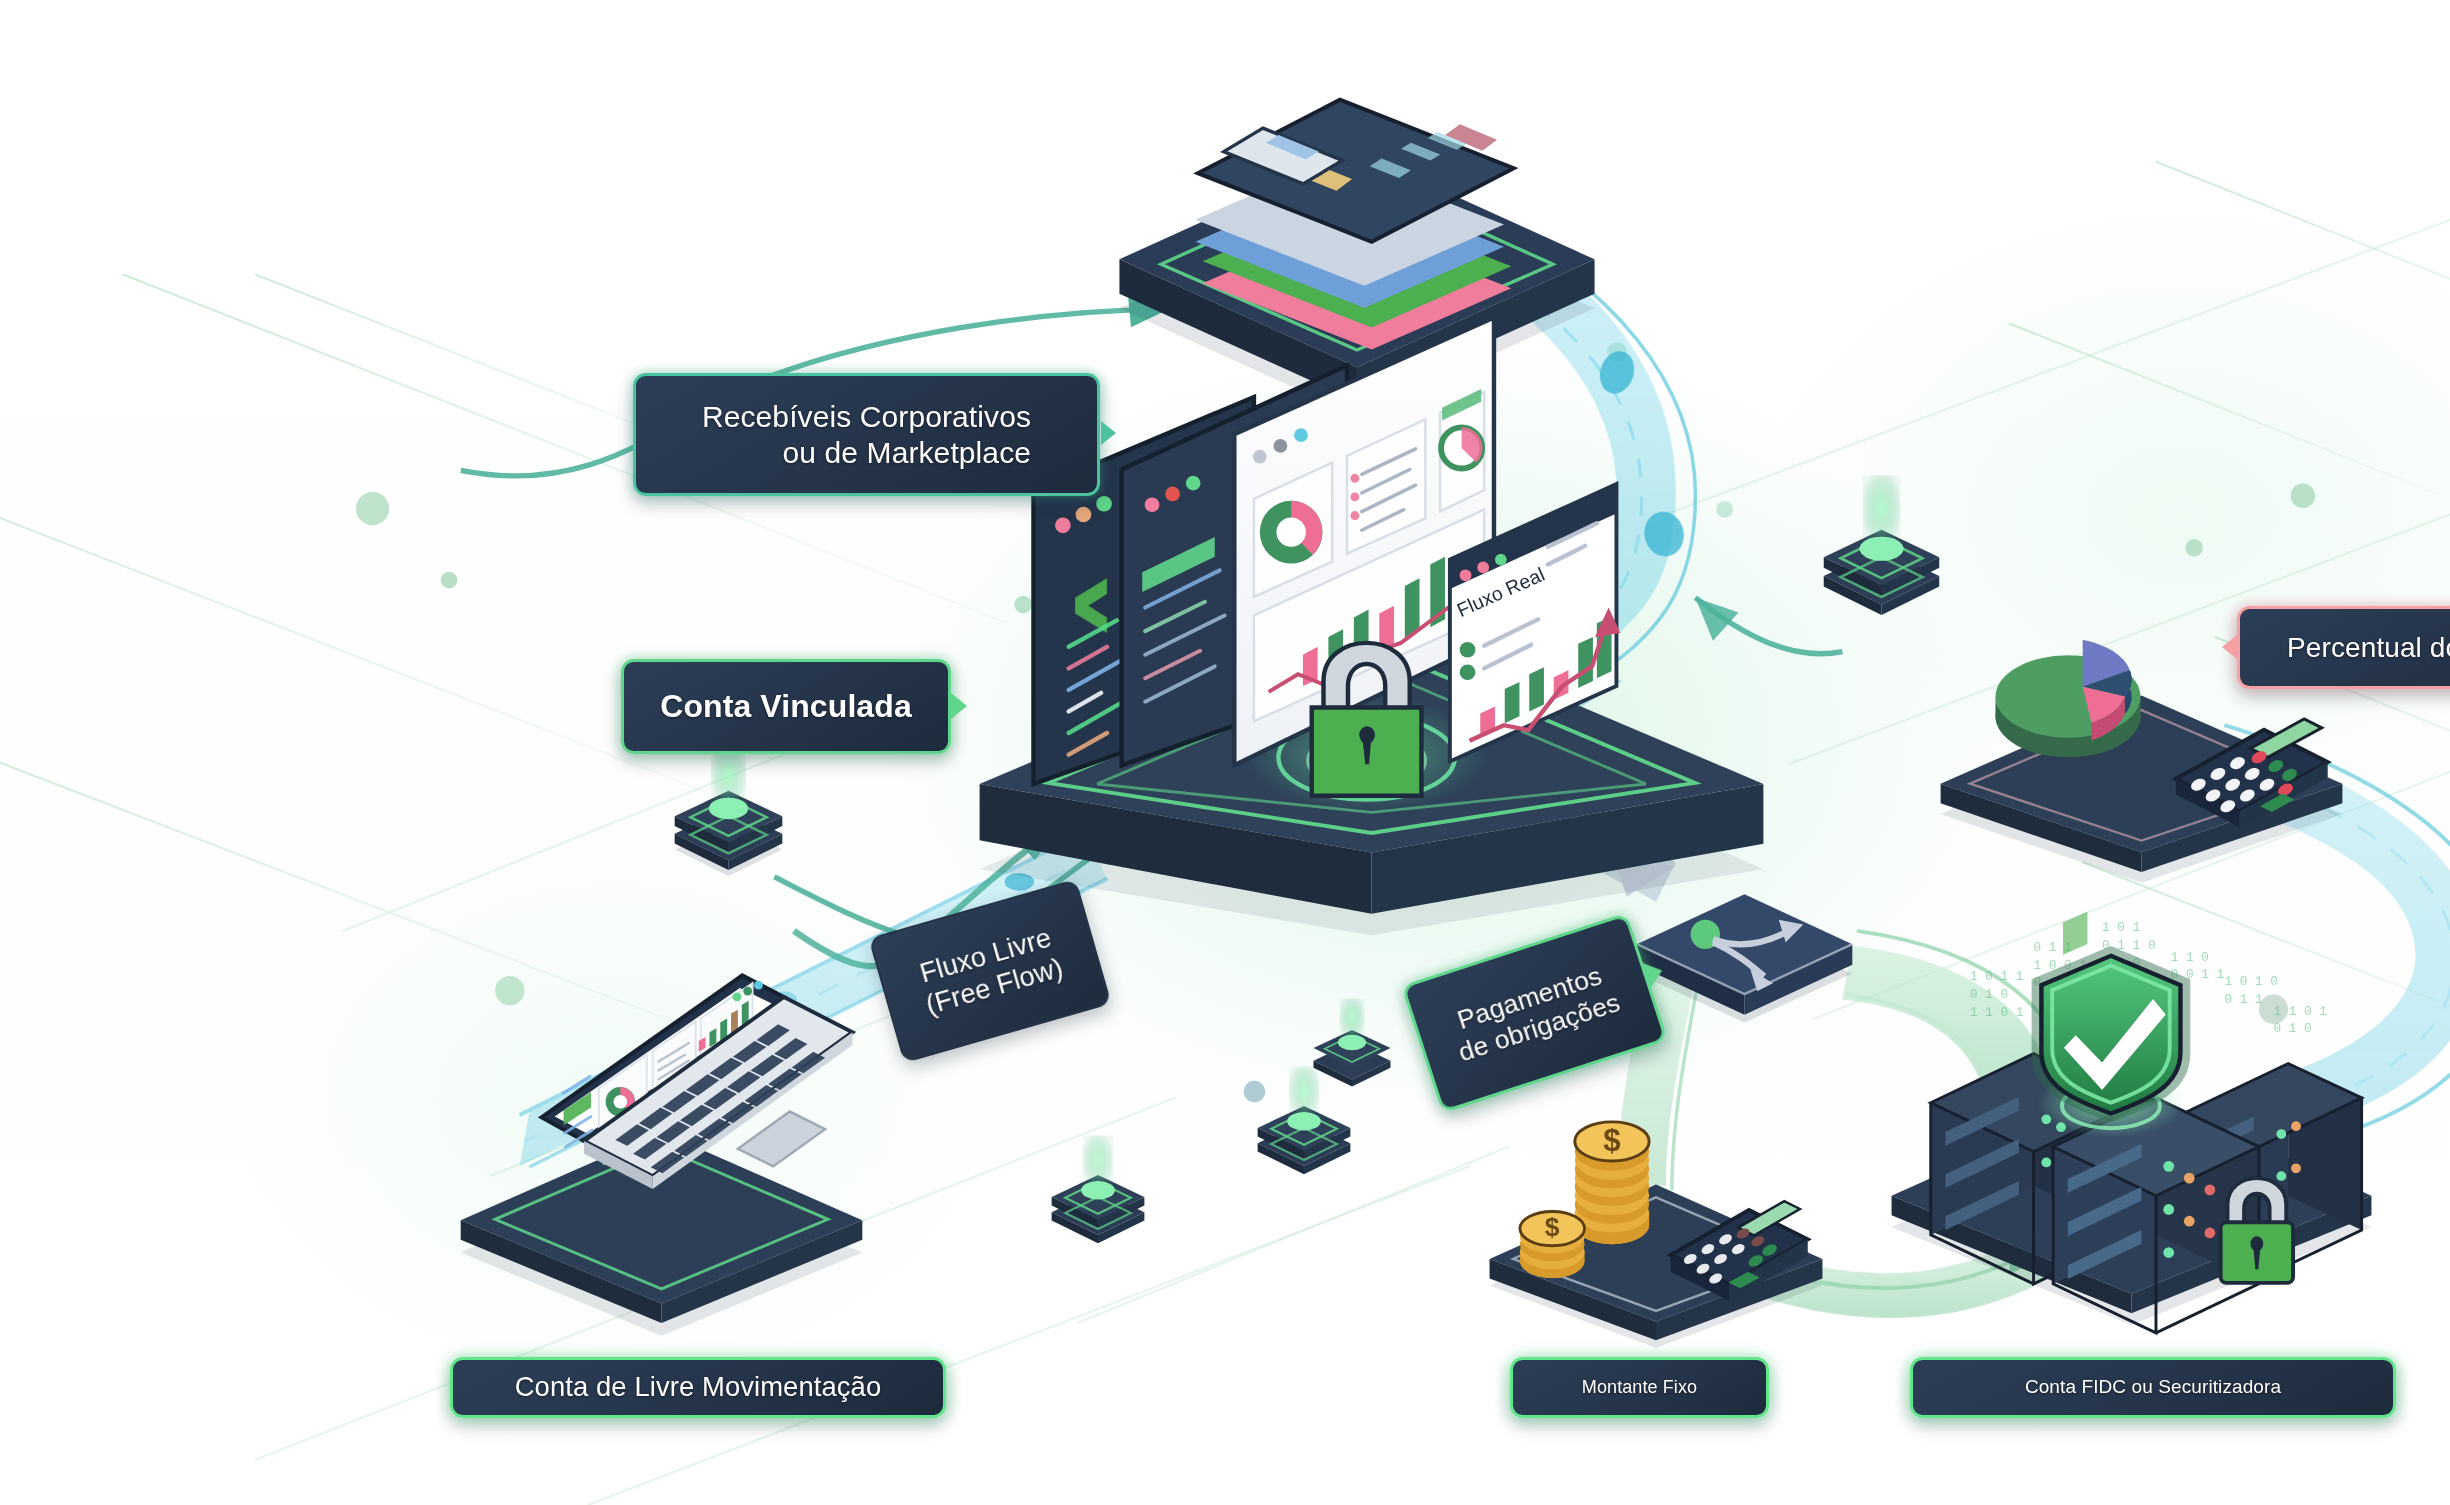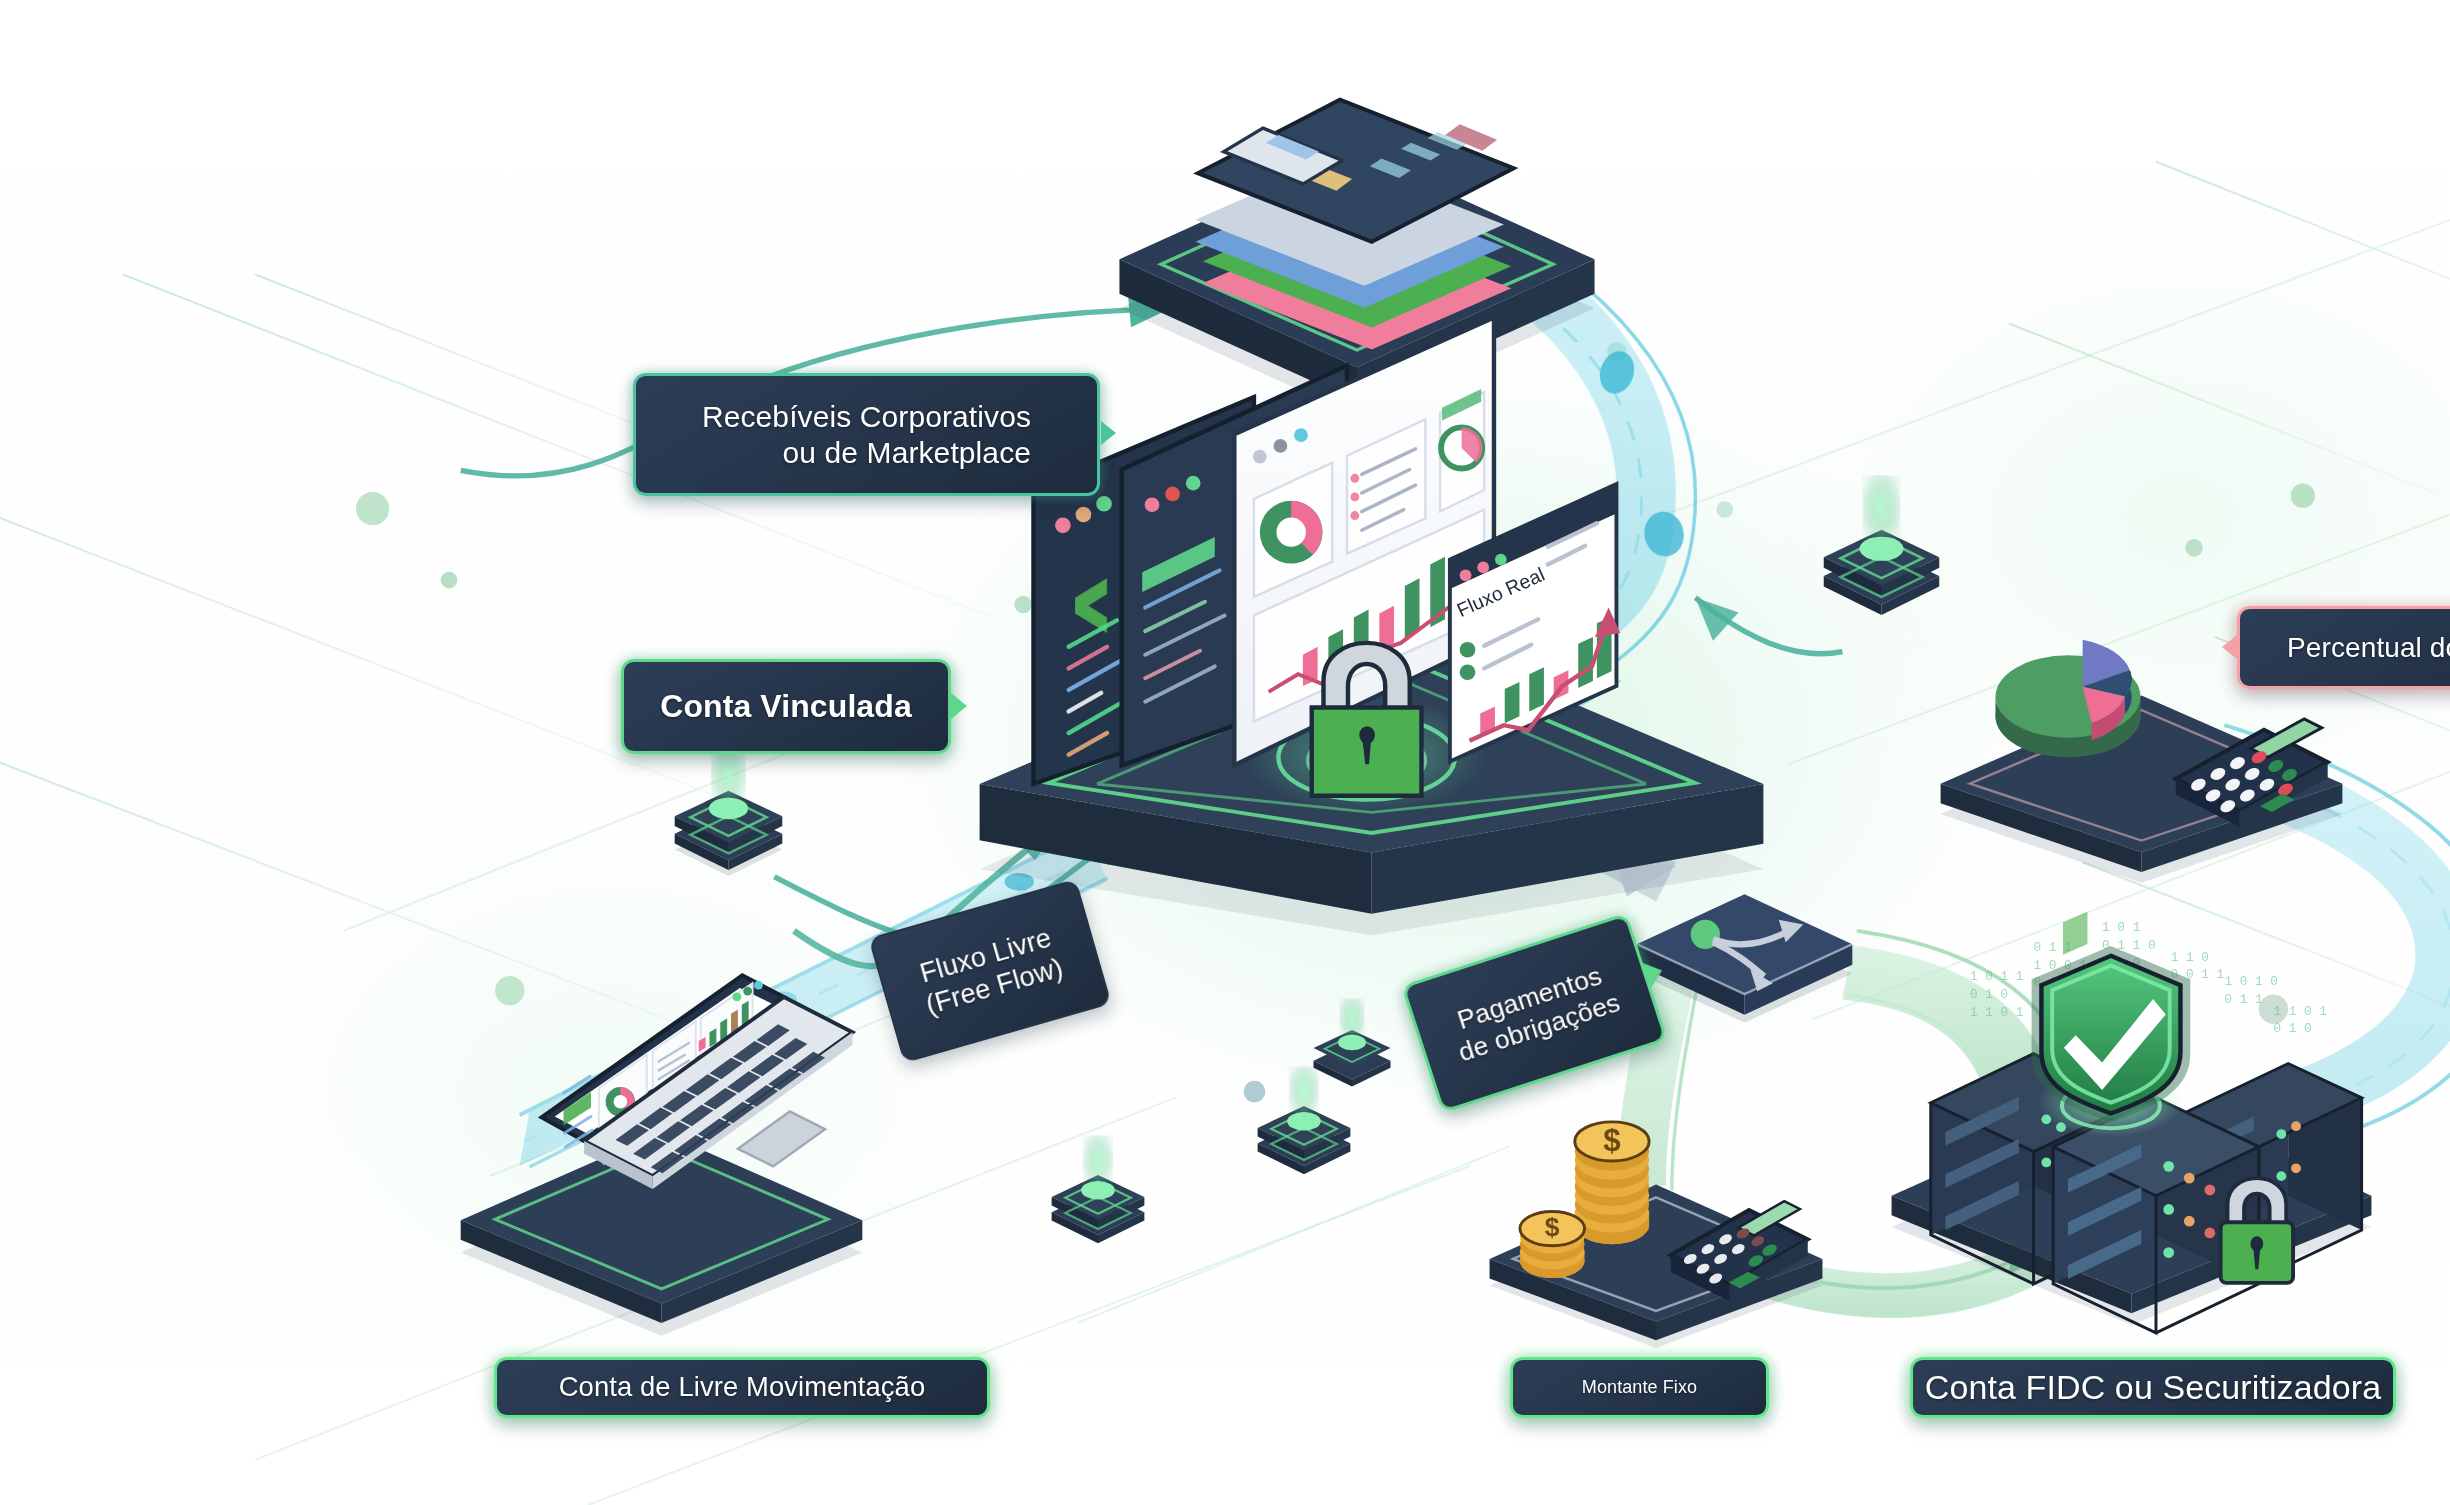--- a/index.html
+++ b/index.html
@@ -782,19 +782,19 @@
 
   <div id="chips">
       <div class="chip teal" style="left: 633px; top: 373px; width: 461px; height: 117px; font-size: 30px;">Recebíveis Corporativos
 ou de Marketplace<div class="tail tail-r-teal" style="right: -18.6px; top: calc(50% - 13.7px);"></div></div>
       <div class="chip green" style="left: 621px; top: 659px; width: 324px; height: 89px; font-size: 32px; font-weight: bold;">Conta Vinculada<div class="tail tail-r-green" style="right: -18.6px; top: calc(50% - 13.7px);"></div></div>
       <div class="chip pink" style="left: 2237px; top: 606px; width: 367px; height: 77px; font-size: 28px;">Percentual do volume<div class="tail tail-l-pink" style="left: -17.6px; top: calc(50% - 12.7px);"></div></div>
       <div class="chip plain" style="left: 882px; top: 906px; width: 212px; height: 126px; font-size: 27.4px; transform: rotate(-16deg);">Fluxo Livre
 (Free Flow)</div>
       <div class="chip green" style="left: 1416px; top: 946px; width: 231px; height: 128px; font-size: 26.5px; transform: rotate(-18deg);">Pagamentos
 de obrigações<div class="tail tail-r-green" style="right: -18.6px; top: calc(50% - 13.7px);"></div></div>
-      <div class="chip greenbright" style="left: 450px; top: 1357px; width: 490px; height: 55px; font-size: 27.4px; margin-left: 44px;">Conta de Livre Movimentação</div>
+      <div class="chip greenbright" style="left: 450px; top: 1357px; width: 490px; height: 55px; font-size: 27.4px;">Conta de Livre Movimentação</div>
       <div class="chip greenbright" style="left: 1510px; top: 1357px; width: 253px; height: 55px; font-size: 18px;">Montante Fixo</div>
-      <div class="chip greenbright" style="left: 1910px; top: 1357px; width: 480px; height: 55px; font-size: 34px;">Conta FIDC ou Securitizadora</div>
+      <div class="chip greenbright" style="left: 1910px; top: 1357px; width: 480px; height: 55px; font-size: 19px;">Conta FIDC ou Securitizadora</div>
     </div>
 
 </div>
 
 
 </body></html>

